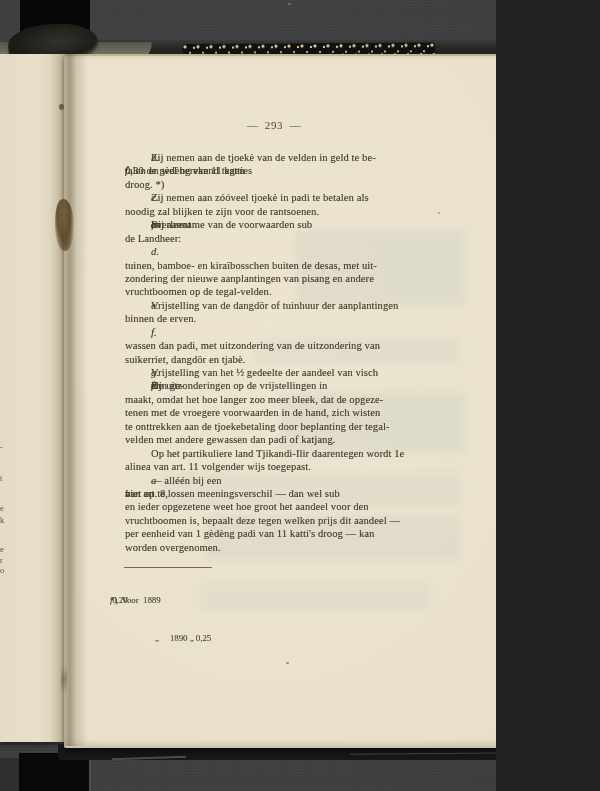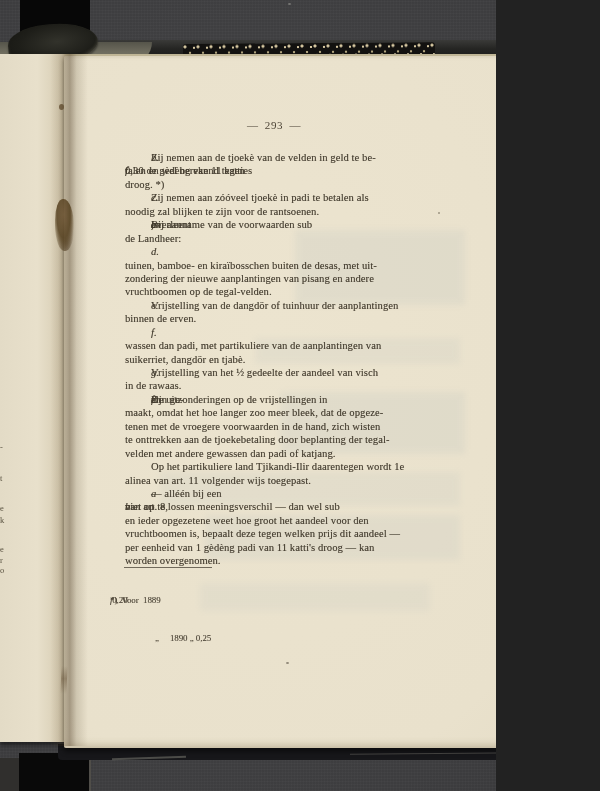--- a/index.html
+++ b/index.html
@@ -191,31 +191,28 @@
         <i>e.</i>
         <span> Vrijstelling van de dangdör of tuinhuur der aanplantingen</span>
       </div>
       <div class="bl end">
         <span>binnen de erven.</span>
       </div>
       <div class="bl ind">
         <i>f.</i>
       </div>
       <div class="bl">
-        <span>wassen dan padi, met partikuliere van de aanplantingen van</span>
+        <span>wassen dan padi, met uitzondering van de uitzondering van</span>
       </div>
       <div class="bl end">
         <span>suikerriet, dangdör en tjabè.</span>
       </div>
       <div class="bl ind">
         <i>g.</i>
         <span> Vrijstelling van het ½ gedeelte der aandeel van visch</span>
-      </div>
-      <div class="bl end">
-        <span>in de rawaas.</span>
       </div>
       <div class="bl ind">
         <span>De uitzonderingen op de vrijstellingen in </span>
         <i>d</i>
         <span> en </span>
         <i>f</i>
         <span> zijn ge-</span>
       </div>
       <div class="bl">
         <span>maakt, omdat het hoe langer zoo meer bleek, dat de opgeze-</span>

